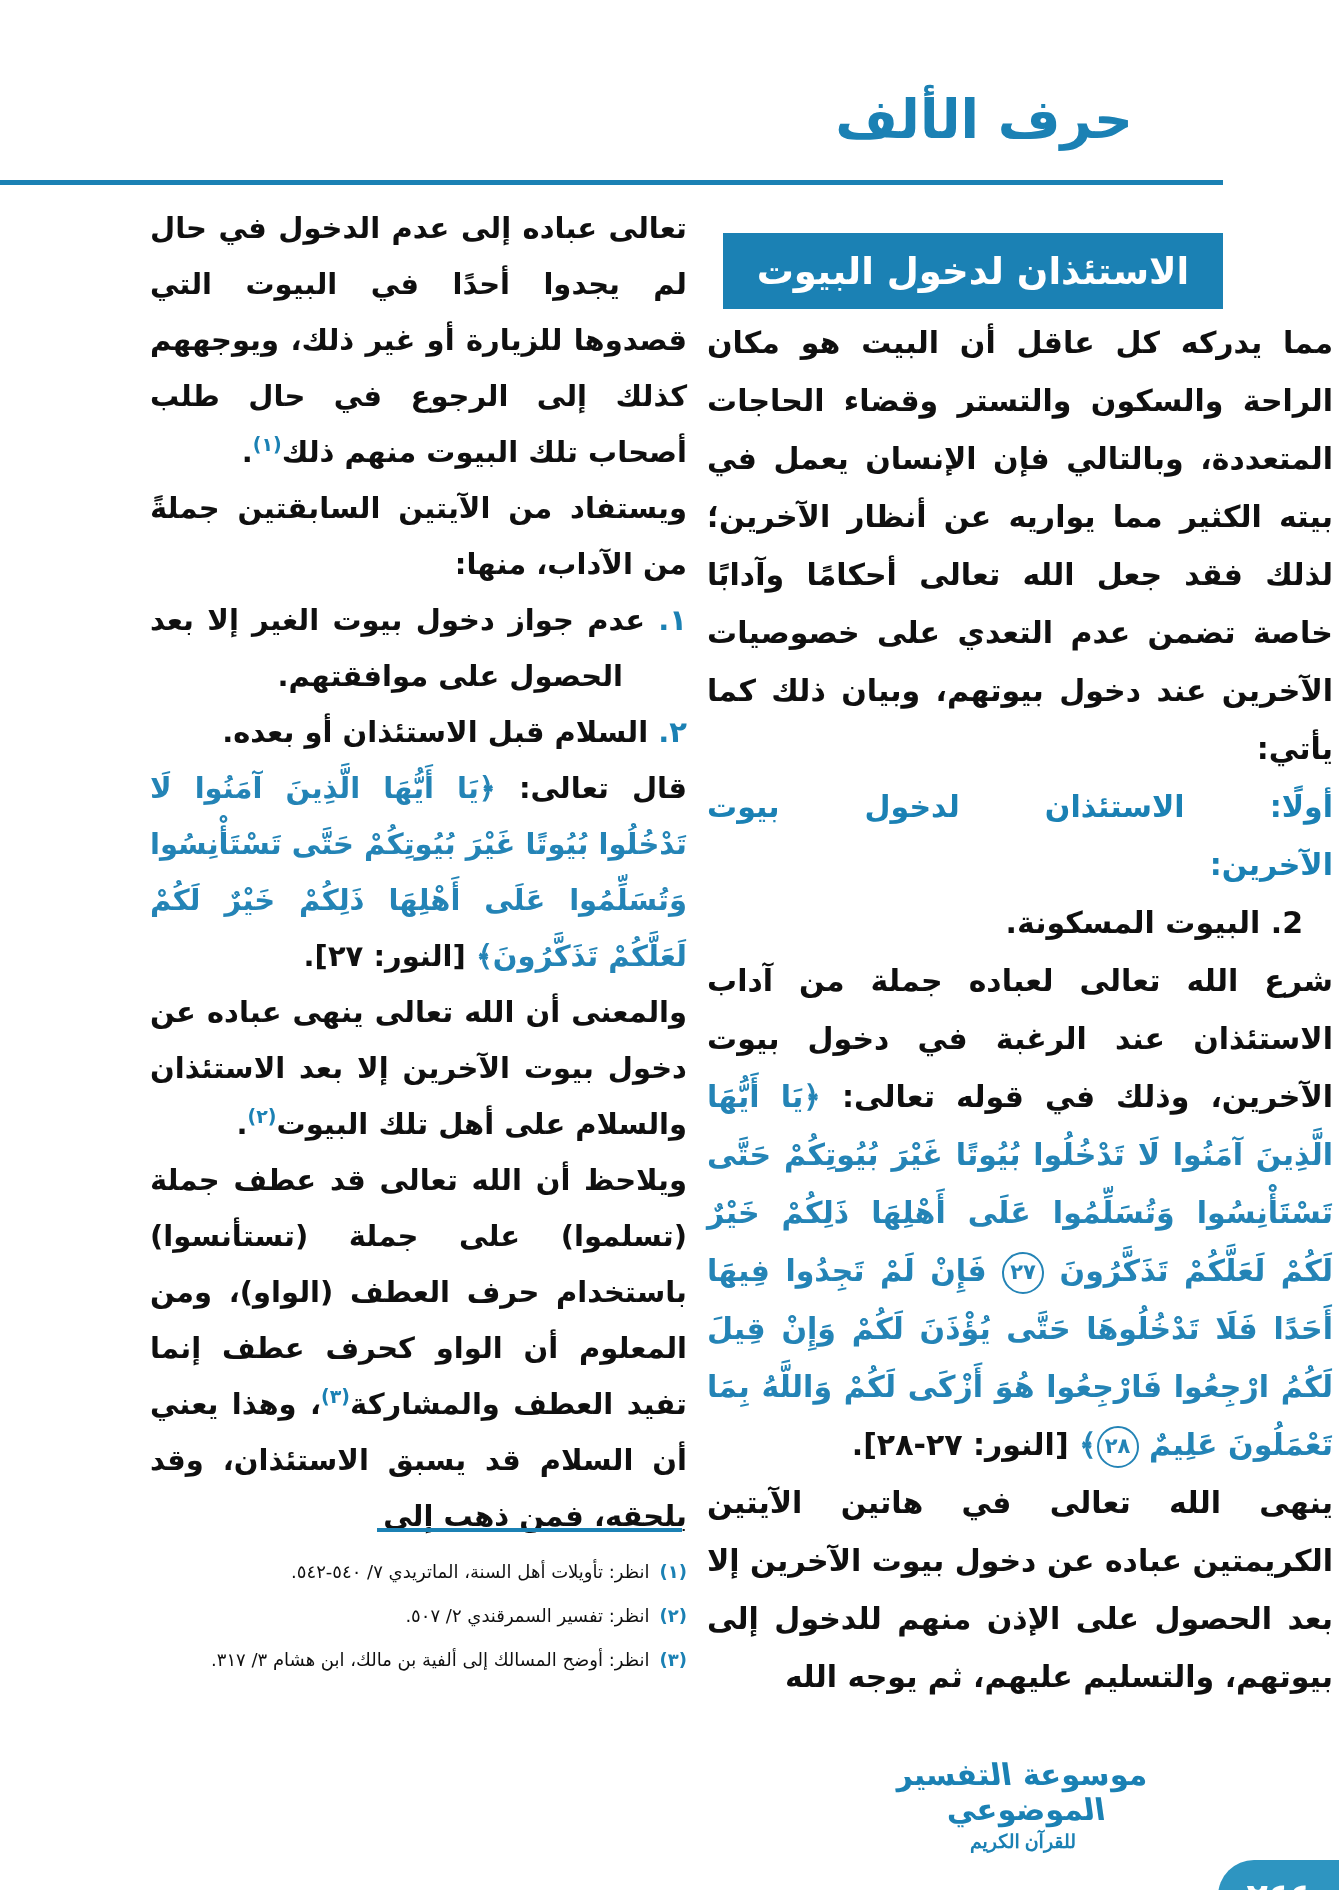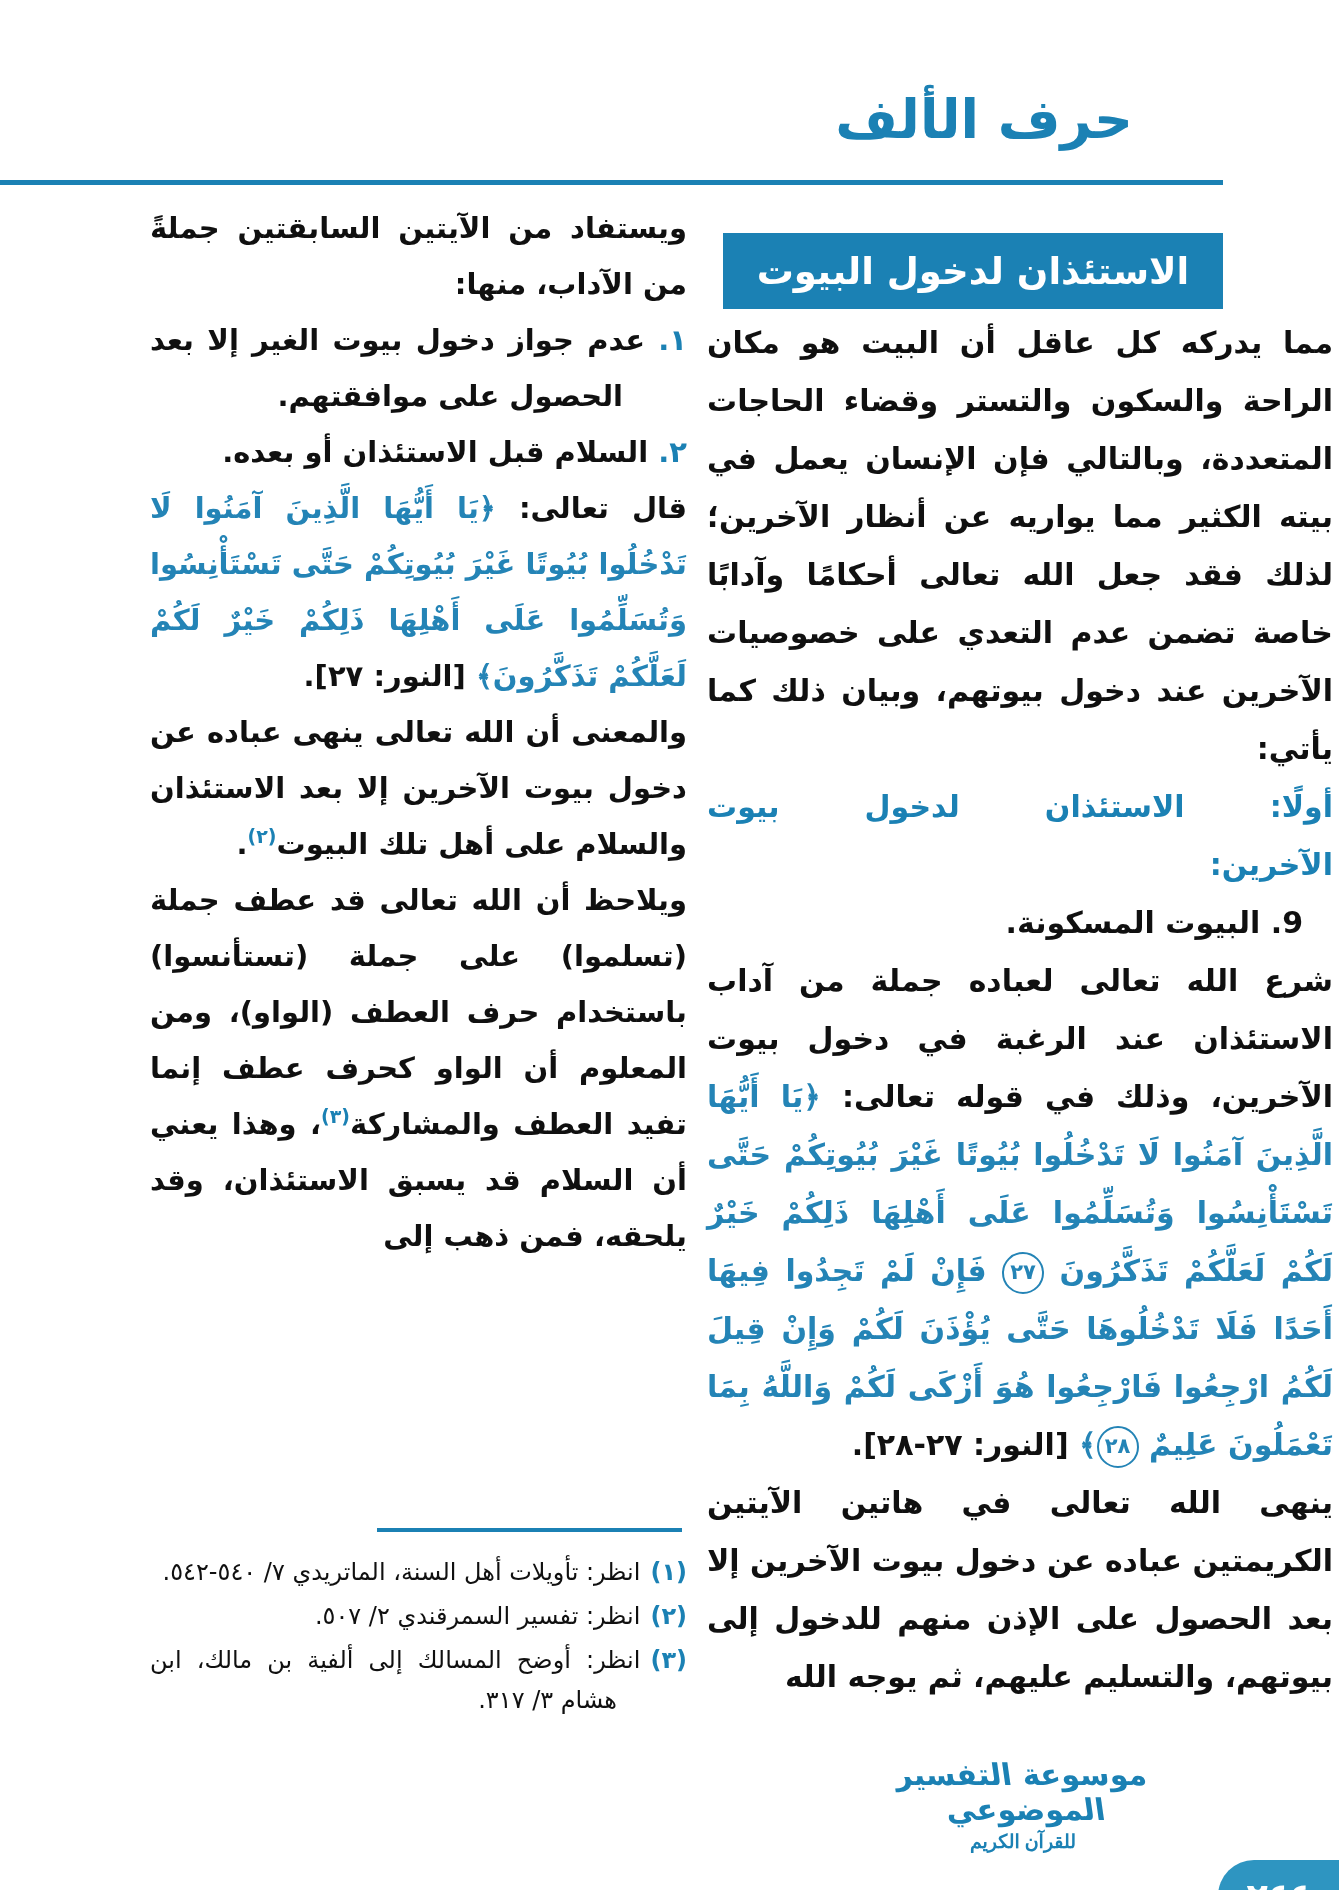--- a/index.html
+++ b/index.html
@@ -63,21 +63,21 @@
   }
   .li{padding-right:64px;text-indent:-64px;}
   .li .num{color:var(--accent);}
   
   .fn-sep{
     position:absolute;top:1528px;right:657px;width:305px;height:4px;
     background:var(--accent);
   }
   .footnotes{
     position:absolute;top:1552px;right:652px;width:537px;
-    font-size:24px;line-height:40px;text-align:justify;
+    font-size:18px;line-height:40px;text-align:justify;
   }
   .fn-row{margin:0 0 4px 0;padding-right:70px;text-indent:-70px;}
   .fn-marker{color:var(--accent);font-weight:bold;margin-left:10px;}
   
   .logo{
     position:absolute;top:1758px;right:183px;width:266px;
     text-align:center;color:var(--accent);line-height:1.15;
   }
   .logo-line1{font-size:30px;font-weight:bold;transform:skewX(8deg);display:block;}
   .logo-line2{font-size:19px;font-weight:bold;display:block;margin-top:4px;font-family:Liberation Serif, serif;}
@@ -98,26 +98,27 @@
   </div>
   <div class="header-rule"></div>
 
   <div class="title-bar">
     <span>الاستئذان لدخول البيوت</span>
   </div>
 
   <div class="col col-right">
     <p><span>مما يدركه كل عاقل أن البيت هو مكان الراحة والسكون والتستر وقضاء الحاجات المتعددة، وبالتالي فإن الإنسان يعمل في بيته الكثير مما يواريه عن أنظار الآخرين؛ لذلك فقد جعل الله تعالى أحكامًا وآدابًا خاصة تضمن عدم التعدي على خصوصيات الآخرين عند دخول بيوتهم، وبيان ذلك كما يأتي:</span></p>
     <p class="blue-heading"><span>أولًا: الاستئذان لدخول بيوت الآخرين:</span></p>
-    <p class="bold-item"><span>9. البيوت المسكونة.</span></p>
+    <p class="bold-item"><span>2. البيوت المسكونة.</span></p>
     <p><span>شرع الله تعالى لعباده جملة من آداب الاستئذان عند الرغبة في دخول بيوت الآخرين، وذلك في قوله تعالى: </span><span class="quran">﴿يَا أَيُّهَا الَّذِينَ آمَنُوا لَا تَدْخُلُوا بُيُوتًا غَيْرَ بُيُوتِكُمْ حَتَّى تَسْتَأْنِسُوا وَتُسَلِّمُوا عَلَى أَهْلِهَا ذَلِكُمْ خَيْرٌ لَكُمْ لَعَلَّكُمْ تَذَكَّرُونَ </span><span class="ayah-badge">٢٧</span><span class="quran"> فَإِنْ لَمْ تَجِدُوا فِيهَا أَحَدًا فَلَا تَدْخُلُوهَا حَتَّى يُؤْذَنَ لَكُمْ وَإِنْ قِيلَ لَكُمُ ارْجِعُوا فَارْجِعُوا هُوَ أَزْكَى لَكُمْ وَاللَّهُ بِمَا تَعْمَلُونَ عَلِيمٌ </span><span class="ayah-badge">٢٨</span><span class="quran">﴾</span><span class="quran-ref"> [النور: ٢٧-٢٨].</span></p>
     <p><span>ينهى الله تعالى في هاتين الآيتين الكريمتين عباده عن دخول بيوت الآخرين إلا بعد الحصول على الإذن منهم للدخول إلى بيوتهم، والتسليم عليهم، ثم يوجه الله</span></p>
   </div>
 
   <div class="col col-left">
+    <p><span>تعالى عباده إلى عدم الدخول في حال لم يجدوا أحدًا في البيوت التي قصدوها للزيارة أو غير ذلك، ويوجههم كذلك إلى الرجوع في حال طلب أصحاب تلك البيوت منهم ذلك</span><span class="fnref">(١)</span><span>.</span></p>
     <p><span>ويستفاد من الآيتين السابقتين جملةً من الآداب، منها:</span></p>
     <p class="li"><span class="num">١. </span><span>عدم جواز دخول بيوت الغير إلا بعد الحصول على موافقتهم.</span></p>
     <p class="li"><span class="num">٢. </span><span>السلام قبل الاستئذان أو بعده.</span></p>
     <p><span>قال تعالى: </span><span class="quran">﴿يَا أَيُّهَا الَّذِينَ آمَنُوا لَا تَدْخُلُوا بُيُوتًا غَيْرَ بُيُوتِكُمْ حَتَّى تَسْتَأْنِسُوا وَتُسَلِّمُوا عَلَى أَهْلِهَا ذَلِكُمْ خَيْرٌ لَكُمْ لَعَلَّكُمْ تَذَكَّرُونَ﴾ </span><span class="quran-ref">[النور: ٢٧].</span></p>
     <p><span>والمعنى أن الله تعالى ينهى عباده عن دخول بيوت الآخرين إلا بعد الاستئذان والسلام على أهل تلك البيوت</span><span class="fnref">(٢)</span><span>.</span></p>
     <p><span>ويلاحظ أن الله تعالى قد عطف جملة (تسلموا) على جملة (تستأنسوا) باستخدام حرف العطف (الواو)، ومن المعلوم أن الواو كحرف عطف إنما تفيد العطف والمشاركة</span><span class="fnref">(٣)</span><span>، وهذا يعني أن السلام قد يسبق الاستئذان، وقد يلحقه، فمن ذهب إلى</span></p>
   </div>
 
   <div class="fn-sep"></div>
   <div class="footnotes">

